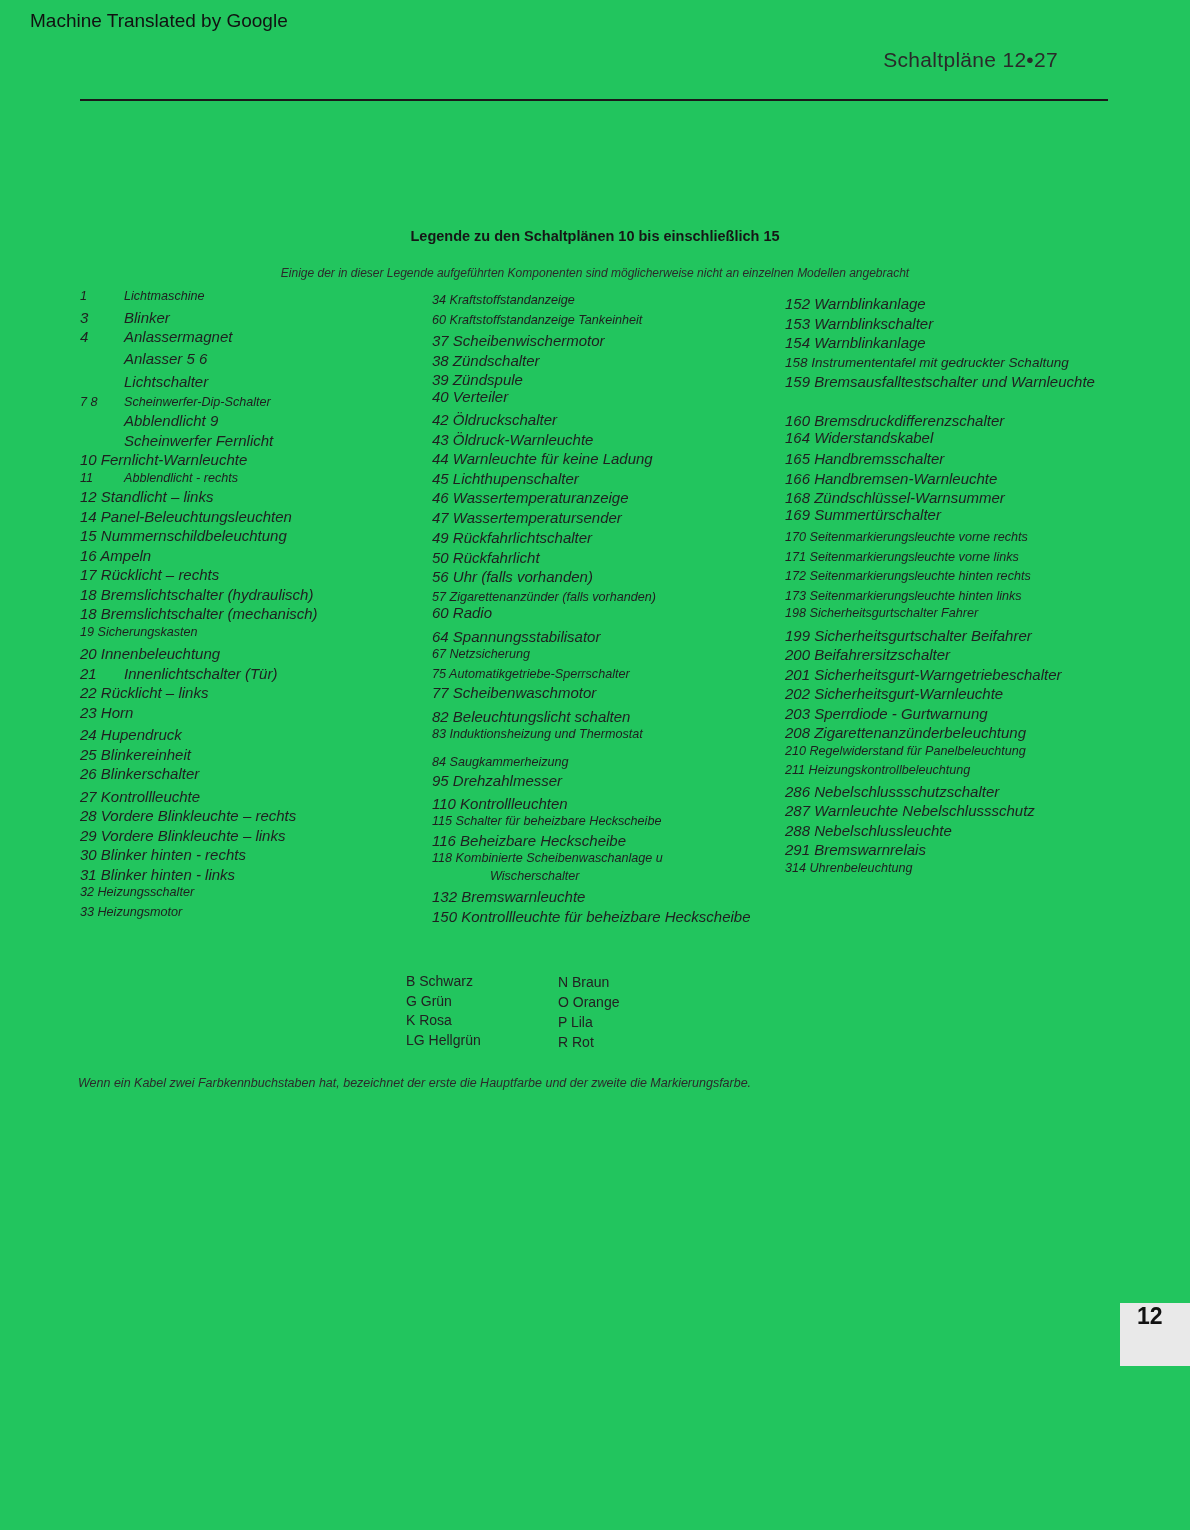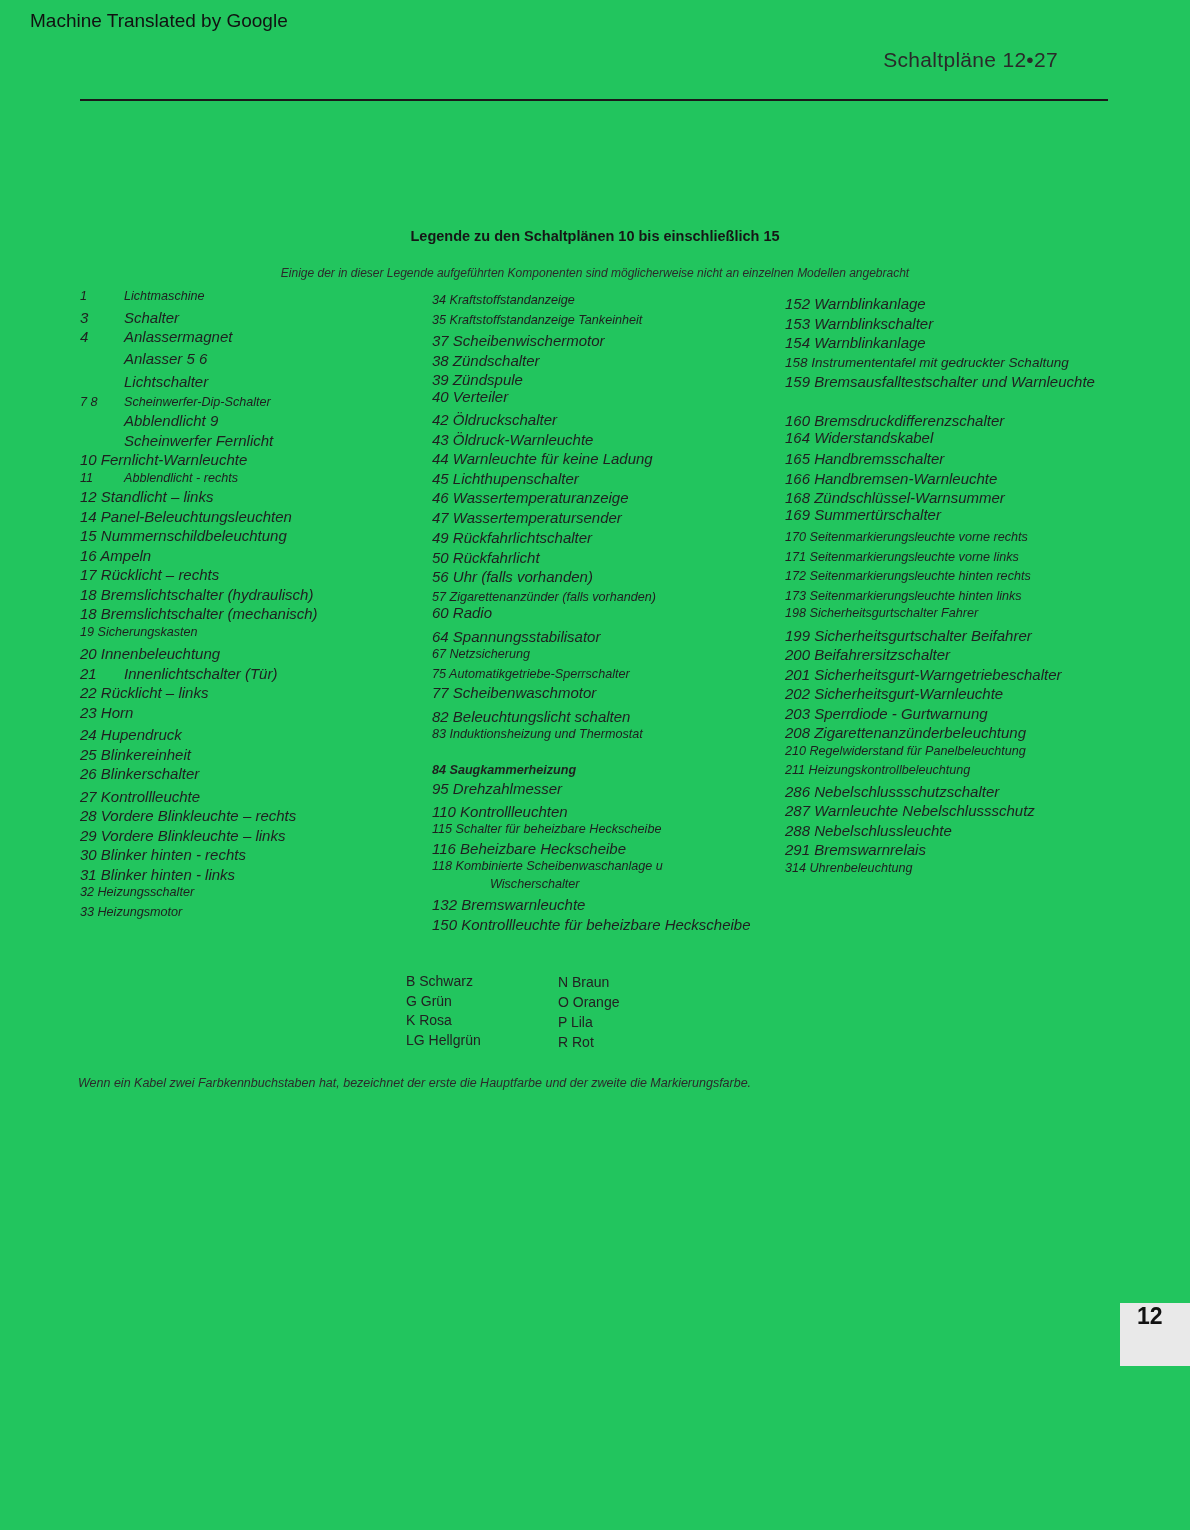--- a/index.html
+++ b/index.html
@@ -69,21 +69,21 @@
 <div class="page">
   <div class="watermark">Machine Translated by Google</div>
   <div class="chapter">Schaltpläne 12•27</div>
   <div class="rule"></div>
 
   <div class="legend-title">Legende zu den Schaltplänen 10 bis einschließlich 15</div>
   <div class="legend-note">Einige der in dieser Legende aufgeführten Komponenten sind möglicherweise nicht an einzelnen Modellen angebracht</div>
 
   <div class="col col1">
       <div class="li sz-s"><span class="num" style="width: 44px;">1</span><span>Lichtmaschine</span></div>
-      <div class="li sz-n" style="margin-top: 2px;"><span class="num" style="width: 44px;">3</span><span>Schalter</span></div>
+      <div class="li sz-n" style="margin-top: 2px;"><span class="num" style="width: 44px;">3</span><span>Blinker</span></div>
       <div class="li sz-n"><span class="num" style="width: 44px;">4</span><span>Anlassermagnet</span></div>
       <div class="li sz-n" style="margin-top: 2px;"><span class="num" style="width: 44px;"></span><span>Anlasser 5 6</span></div>
       <div class="li sz-n" style="margin-top: 4px;"><span class="num" style="width: 44px;"></span><span>Lichtschalter</span></div>
       <div class="li sz-s" style="margin-top: 2px;"><span class="num" style="width: 44px;">7 8</span><span>Scheinwerfer-Dip-Schalter</span></div>
       <div class="li sz-n"><span class="num" style="width: 44px;"></span><span>Abblendlicht 9</span></div>
       <div class="li sz-n"><span class="num" style="width: 44px;"></span><span>Scheinwerfer Fernlicht</span></div>
       <div class="li sz-n">10 Fernlicht-Warnleuchte</div>
       <div class="li sz-s"><span class="num" style="width: 44px;">11</span><span>Abblendlicht - rechts</span></div>
       <div class="li sz-n">12 Standlicht – links</div>
       <div class="li sz-n">14 Panel-Beleuchtungsleuchten</div>
@@ -103,21 +103,21 @@
       <div class="li sz-n" style="margin-top: 3px;">27 Kontrollleuchte</div>
       <div class="li sz-n">28 Vordere Blinkleuchte – rechts</div>
       <div class="li sz-n">29 Vordere Blinkleuchte – links</div>
       <div class="li sz-n">30 Blinker hinten - rechts</div>
       <div class="li sz-n">31 Blinker hinten - links</div>
       <div class="li sz-s">32 Heizungsschalter</div>
       <div class="li sz-s" style="margin-top: 2px;">33 Heizungsmotor</div>
     </div>
   <div class="col col2">
       <div class="li sz-s">34 Kraftstoffstandanzeige</div>
-      <div class="li sz-s" style="margin-top: 2px;">35 Kraftstoffstandanzeige Tankeinheit</div>
+      <div class="li sz-s" style="margin-top: 2px;">60 Kraftstoffstandanzeige Tankeinheit</div>
       <div class="li sz-n" style="margin-top: 2px;">37 Scheibenwischermotor</div>
       <div class="li sz-n">38 Zündschalter</div>
       <div class="li sz-n">39 Zündspule</div>
       <div class="li sz-n" style="margin-top: -3px;">40 Verteiler</div>
       <div class="li sz-n" style="margin-top: 4px;">42 Öldruckschalter</div>
       <div class="li sz-n">43 Öldruck-Warnleuchte</div>
       <div class="li sz-n">44 Warnleuchte für keine Ladung</div>
       <div class="li sz-n">45 Lichthupenschalter</div>
       <div class="li sz-n">46 Wassertemperaturanzeige</div>
       <div class="li sz-n">47 Wassertemperatursender</div>
@@ -125,21 +125,21 @@
       <div class="li sz-n">50 Rückfahrlicht</div>
       <div class="li sz-n">56 Uhr (falls vorhanden)</div>
       <div class="li sz-s" style="margin-top: 2px;">57 Zigarettenanzünder (falls vorhanden)</div>
       <div class="li sz-n" style="margin-top: -3px;">60 Radio</div>
       <div class="li sz-n" style="margin-top: 4px; font-style: italic;">64 Spannungsstabilisator</div>
       <div class="li sz-s">67 Netzsicherung</div>
       <div class="li sz-s" style="margin-top: 2px;">75 Automatikgetriebe-Sperrschalter</div>
       <div class="li sz-n">77 Scheibenwaschmotor</div>
       <div class="li sz-n" style="margin-top: 4px;">82 Beleuchtungslicht schalten</div>
       <div class="li sz-s">83 Induktionsheizung und Thermostat</div>
-      <div class="li sz-s" style="margin-top: 18px; font-weight: bold;">84 Saugkammerheizung</div>
+      <div class="li sz-s" style="margin-top: 10px;">84 Saugkammerheizung</div>
       <div class="li sz-n">95 Drehzahlmesser</div>
       <div class="li sz-n" style="margin-top: 3px;">110 Kontrollleuchten</div>
       <div class="li sz-s">115 Schalter für beheizbare Heckscheibe</div>
       <div class="li sz-n">116 Beheizbare Heckscheibe</div>
       <div class="li sz-s">118 Kombinierte Scheibenwaschanlage u</div>
       <div class="li sz-s"><span class="num" style="width: 58px;"></span><span>Wischerschalter</span></div>
       <div class="li sz-n" style="margin-top: 2px;">132 Bremswarnleuchte</div>
       <div class="li sz-n">150 Kontrollleuchte für beheizbare Heckscheibe</div>
     </div>
   <div class="col col3">

